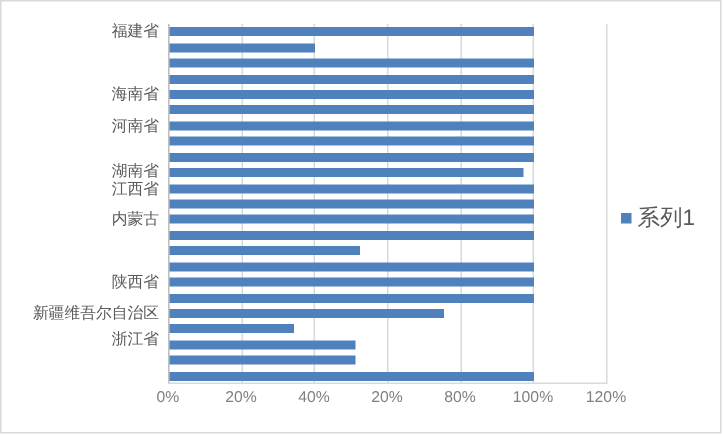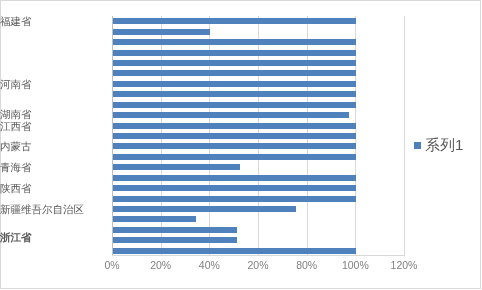--- a/index.html
+++ b/index.html
@@ -86,20 +86,21 @@
     position: absolute;
     left: 0px;
     top: 16px;
     width: 106px;
     height: 240px;
   }
   .cat-label {
     position: absolute;
     right: 0;
     width: 106px;
+    text-align: right;
     font-size: 10.5px;
     color: #595959;
     white-space: nowrap;
     line-height: 12px;
     margin-left: 36px;
   }
 
   
   .x-labels {
     position: absolute;
@@ -140,28 +141,28 @@
 </style>
 </head>
 <body>
 
 <div id="chart-root">
 
   <div class="chart-frame"></div>
 
   <div class="cat-labels">
       <div class="cat-label" style="top: -0.782609px;">福建省</div>
+      <div class="cat-label" style="top: 40.9565px;">海南省</div>
       <div class="cat-label" style="top: 61.8261px;">河南省</div>
       <div class="cat-label" style="top: 92px;">湖南省</div>
       <div class="cat-label" style="top: 103.565px; padding-left: 45px;">江西省</div>
       <div class="cat-label" style="top: 124.435px;">内蒙古</div>
-      <div class="cat-label" style="top: 145.304px;">青海省</div>
       <div class="cat-label" style="top: 166.174px; padding-left: 27px;">陕西省</div>
       <div class="cat-label" style="top: 187.043px;">新疆维吾尔自治区</div>
-      <div class="cat-label" style="top: 215px; font-weight: bold;">浙江省</div>
+      <div class="cat-label" style="top: 204px;">浙江省</div>
     </div>
 
   <div class="plot-area">
     <div class="gridlines">
         <div class="gridline" style="left: 0px;"></div>
         <div class="gridline" style="left: 48.6667px;"></div>
         <div class="gridline" style="left: 97.3333px;"></div>
         <div class="gridline" style="left: 146px;"></div>
         <div class="gridline" style="left: 194.667px;"></div>
         <div class="gridline" style="left: 243.333px;"></div>

